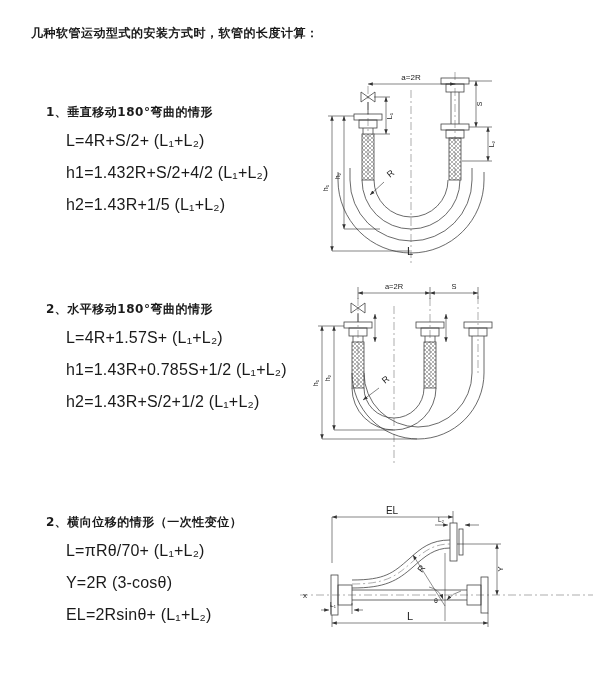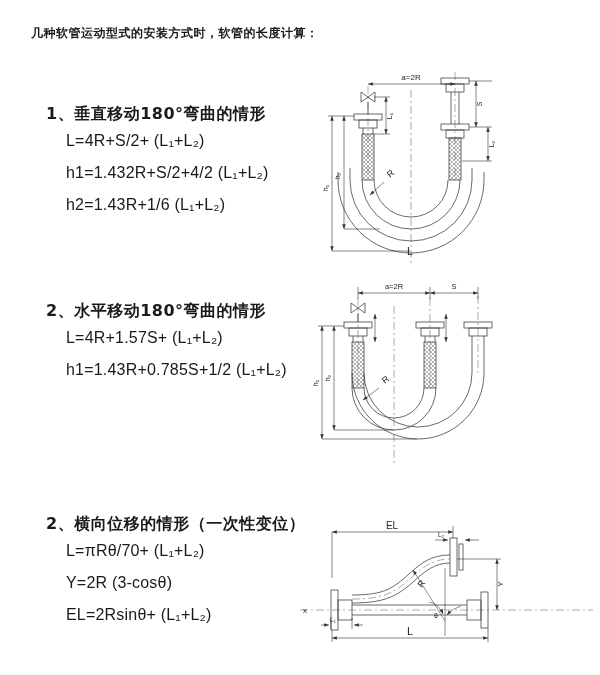--- a/index.html
+++ b/index.html
@@ -6,51 +6,52 @@
   body{
     width:600px;height:675px;background:#ffffff;position:relative;
     font-family:"DejaVu Sans","Liberation Sans",sans-serif;color:#1a1a1a;
     overflow:hidden;
   }
   .page-title{
     position:absolute;left:31px;top:25px;font-size:12px;font-weight:700;
     letter-spacing:0.5px;white-space:nowrap;
   }
   .section{position:absolute;left:46px;}
-  .sec-heading{font-size:16px;font-weight:700;letter-spacing:0.5px;white-space:nowrap;}
+  .sec-heading{font-size:12px;font-weight:700;letter-spacing:0.5px;white-space:nowrap;}
   .formula{
     position:absolute;left:20px;font-size:16px;font-weight:400;
     font-family:"Liberation Sans","DejaVu Sans",sans-serif;white-space:nowrap;
     letter-spacing:0.2px;
   }
   #sec1{top:104px;} #sec2{top:301px;} #sec3{top:514px;}
   .f0{top:28px;} .f1{top:60px;} .f2{top:92px;}
   .dia{position:absolute;}
   #dia1{left:310px;top:68px;}
   #dia2{left:305px;top:278px;}
-  #dia3{left:295px;top:518px;text-decoration:underline;}
+  #dia3{left:295px;top:503px;text-decoration:underline;}
   svg{display:block;}
   svg text{font-family:"Liberation Sans","DejaVu Sans",sans-serif;fill:#222;}
 </style>
 </head>
 <body>
 
 <div class="page-title">几种软管运动型式的安装方式时，软管的长度计算：</div>
 
 <div class="section" id="sec1">
   <div class="sec-heading">1、垂直移动180°弯曲的情形</div>
   <div class="formula f0">L=4R+S/2+ (L₁+L₂)</div>
   <div class="formula f1">h1=1.432R+S/2+4/2 (L₁+L₂)</div>
-  <div class="formula f2">h2=1.43R+1/6 (L₁+L₂)</div>
+  <div class="formula f2">h2=1.43R+1/5 (L₁+L₂)</div>
 </div>
 
 <div class="section" id="sec2">
   <div class="sec-heading">2、水平移动180°弯曲的情形</div>
   <div class="formula f0">L=4R+1.57S+ (L₁+L₂)</div>
   <div class="formula f1">h1=1.43R+0.785S+1/2 (L₁+L₂)</div>
+  <div class="formula f2">h2=1.43R+S/2+1/2 (L₁+L₂)</div>
 </div>
 
 <div class="section" id="sec3">
   <div class="sec-heading">2、横向位移的情形（一次性变位）</div>
   <div class="formula f0">L=πRθ/70+ (L₁+L₂)</div>
   <div class="formula f1">Y=2R (3-cosθ)</div>
   <div class="formula f2">EL=2Rsinθ+ (L₁+L₂)</div>
 </div>
 
 <div class="dia" id="dia1">

